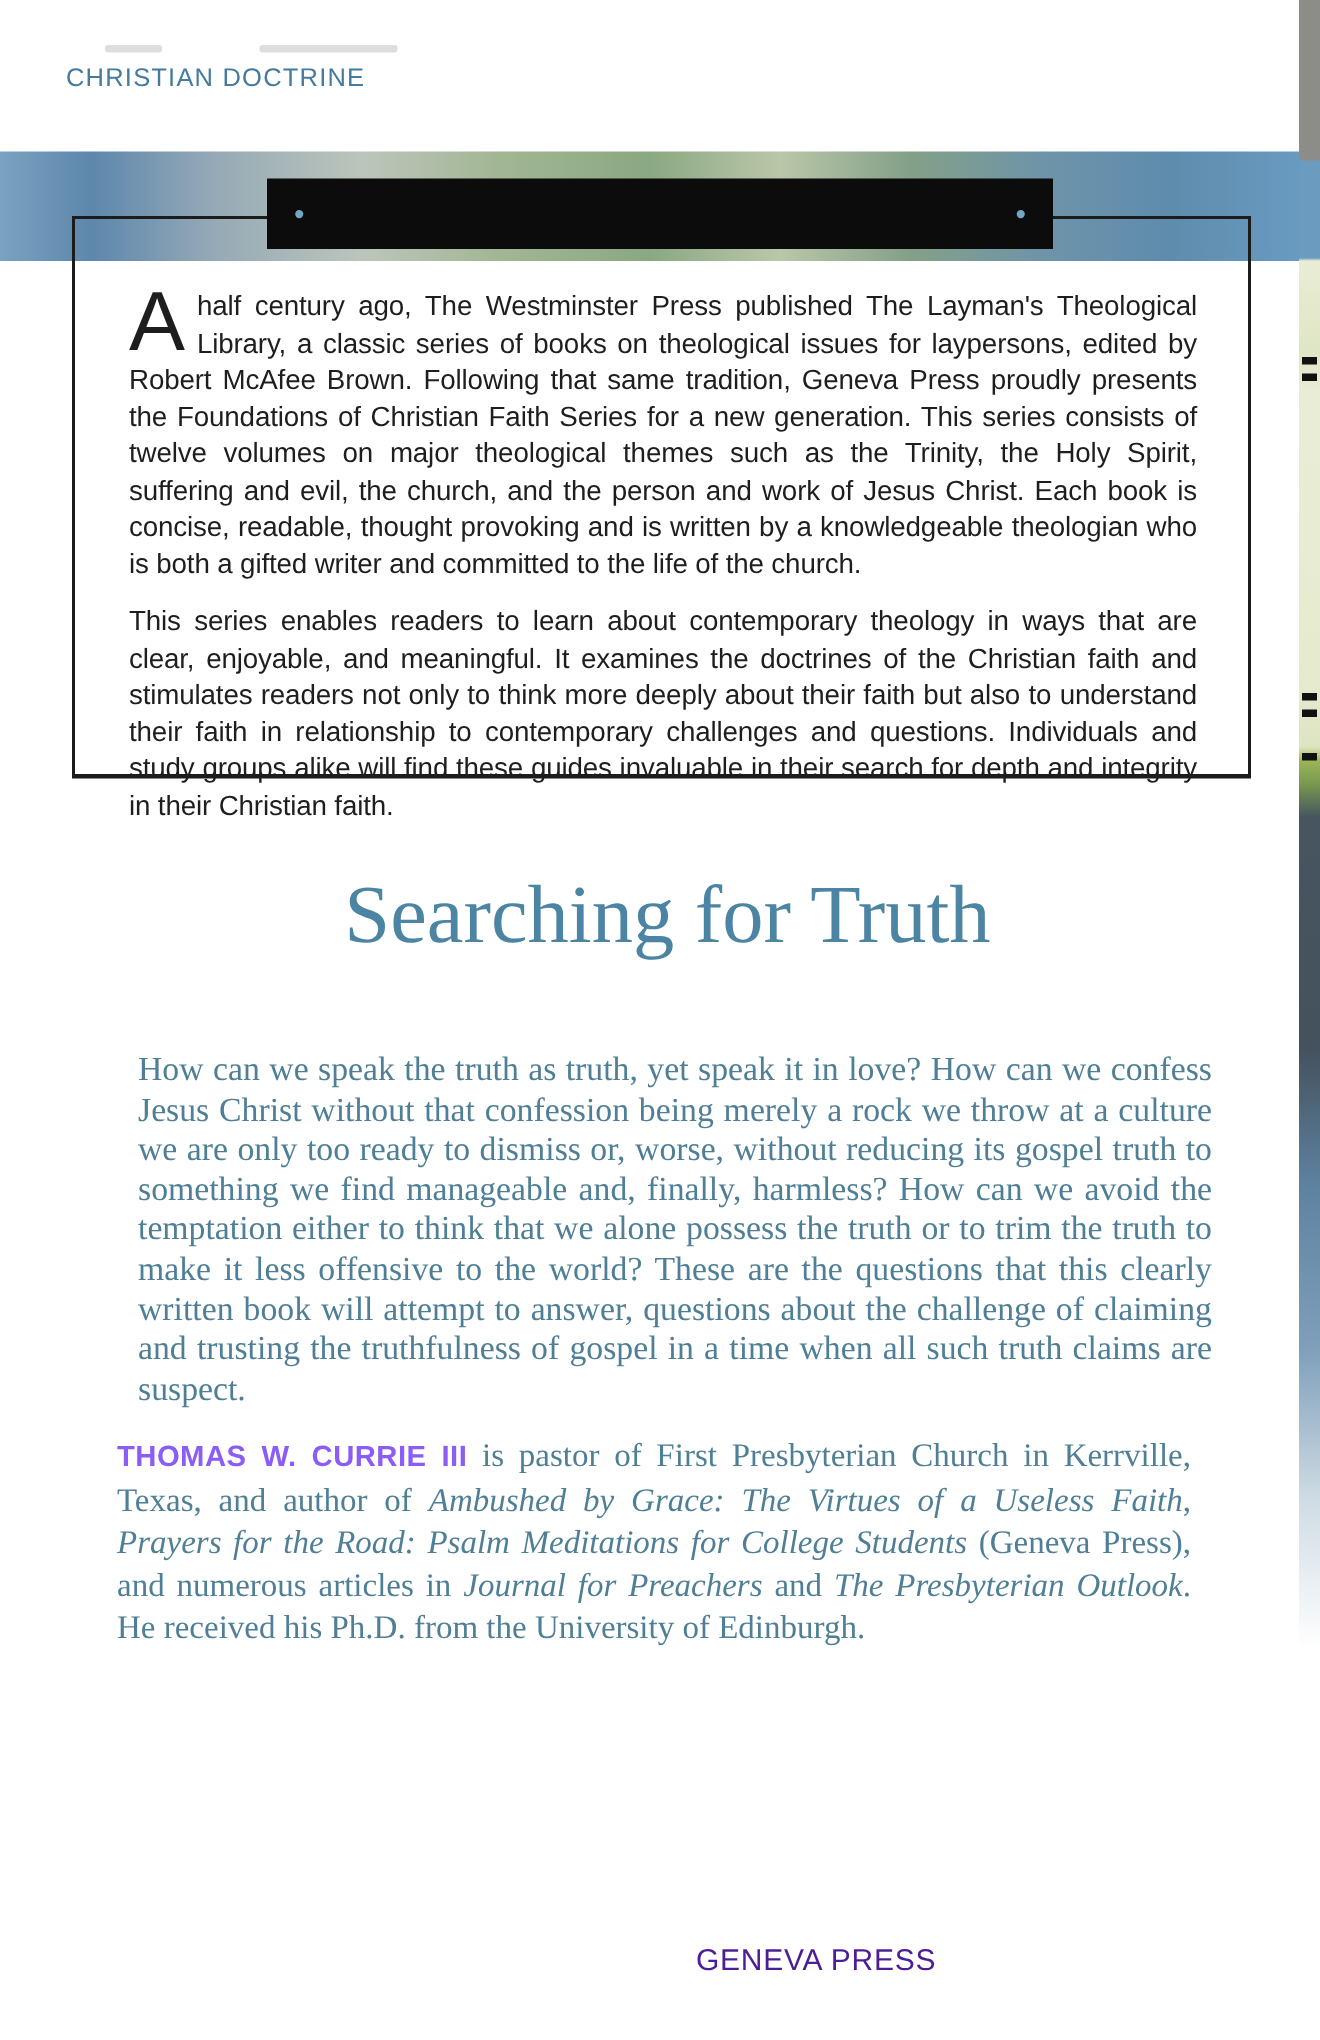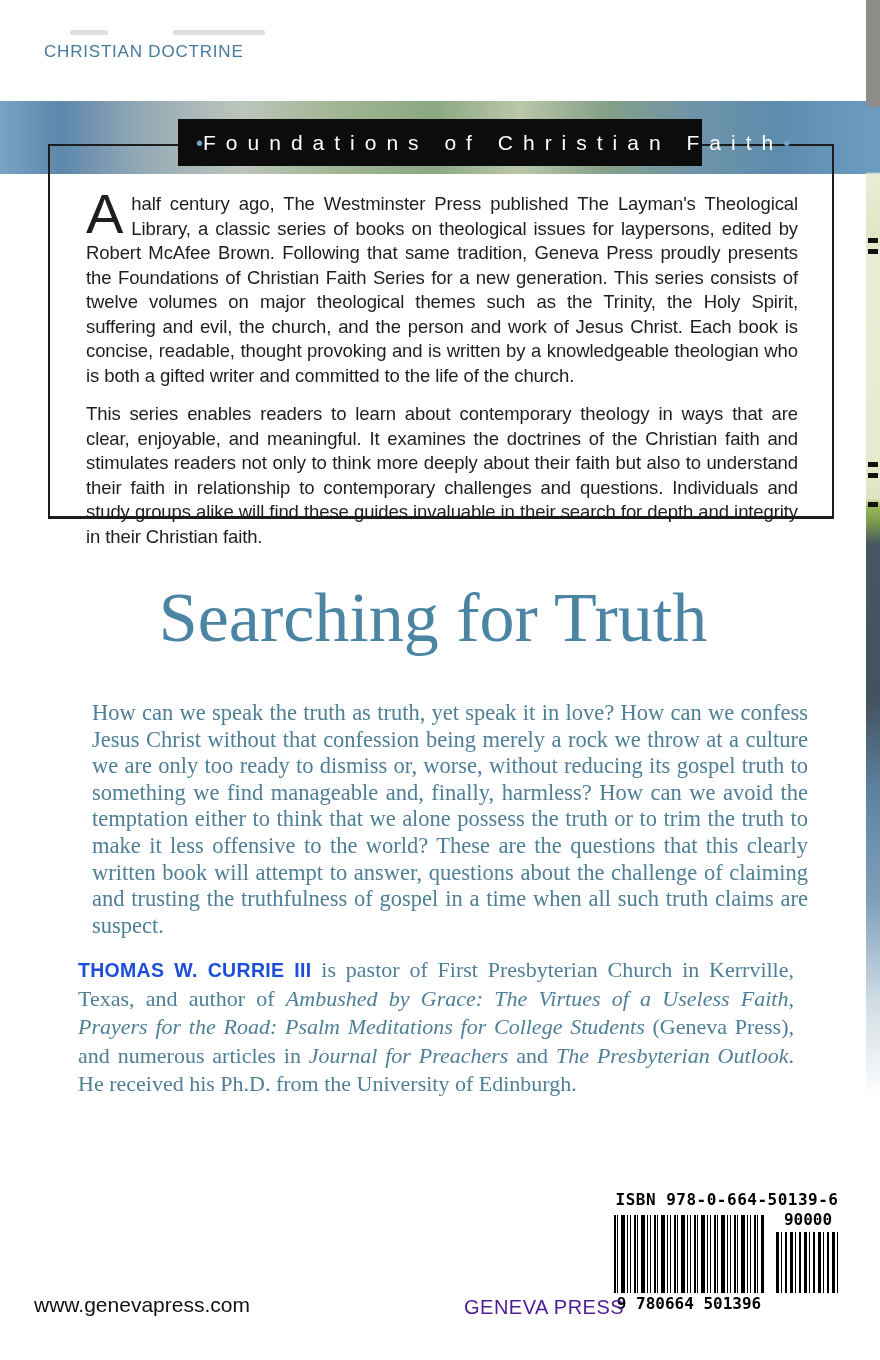--- a/index.html
+++ b/index.html
@@ -22,34 +22,34 @@
   .box-content{position:absolute;left:36px;right:34px;top:46px;color:#1e1e1e;
         font-size:18.5px;line-height:24.5px;text-align:justify;letter-spacing:-0.1px;}
   .box-content p{margin:0 0 14px 0;}
   .dropcap{float:left;font-size:56px;line-height:44px;padding-right:8px;font-weight:400;}
 
   .series-banner{position:absolute;left:178px;top:119px;width:524px;height:47px;background:#0c0c0c;
         display:flex;align-items:center;justify-content:space-between;padding:0 18px;box-sizing:border-box;z-index:3;}
   .banner-text{color:#ffffff;font-size:21px;letter-spacing:10px;white-space:nowrap;font-weight:400;}
   .banner-dot{color:#6fa7c4;font-size:20px;line-height:1;}
 
-  .book-title{position:absolute;left:0;top:578px;width:866px;text-align:center;
-        font-family:"Liberation Serif",serif;font-size:70px;font-weight:400;color:#4c84a4;}
+  .book-title{position:absolute;left:12px;top:578px;width:866px;text-align:center;
+        font-family:"Liberation Serif",serif;font-size:55px;font-weight:400;color:#4c84a4;}
   .book-subtitle{position:absolute;left:0;top:655px;width:866px;text-align:center;
         font-size:20px;color:#101010;letter-spacing:9px;text-indent:9px;white-space:nowrap;}
 
   .description{position:absolute;left:92px;top:700px;width:716px;
         font-family:"Liberation Serif",serif;font-size:22.5px;line-height:26.6px;
         color:#4e7f96;text-align:justify;}
 
   .author-bio{position:absolute;left:78px;top:956px;width:716px;
         font-family:"Liberation Serif",serif;font-size:22px;line-height:28.5px;
         color:#4e7f96;text-align:justify;}
   .author-name{font-family:"Liberation Sans",sans-serif;font-weight:bold;font-size:19.5px;
-        color:#1d4ed8;letter-spacing:0.3px;}
+        color:#8b5cf6;letter-spacing:0.3px;}
   .it{font-style:italic;margin-top:24px;}
 
   .barcode-block{position:absolute;left:612px;top:1190px;width:230px;height:145px;background:#fff;}
   .isbn-label{position:absolute;left:0;top:0;width:100%;text-align:center;
         font-family:"DejaVu Sans Mono",monospace;font-weight:bold;font-size:16px;
         letter-spacing:0.5px;color:#000;white-space:nowrap;}
   .main-bars{position:absolute;left:2px;top:25px;width:150px;height:78px;
         background:repeating-linear-gradient(90deg,
           #000 0px,#000 2px,#fff 2px,#fff 3px,#000 3px,#000 4px,#fff 4px,#fff 7px,
           #000 7px,#000 11px,#fff 11px,#fff 13px,#000 13px,#000 14px,#fff 14px,#fff 16px,
@@ -93,42 +93,33 @@
         <span class="dropcap">A</span><span>half century ago, The Westminster Press published The Layman's Theological Library, a classic series of books on theological issues for laypersons, edited by Robert McAfee Brown. Following that same tradition, Geneva Press proudly presents the Foundations of Christian Faith Series for a new generation. This series consists of twelve volumes on major theological themes such as the Trinity, the Holy Spirit, suffering and evil, the church, and the person and work of Jesus Christ. Each book is concise, readable, thought provoking and is written by a knowledgeable theologian who is both a gifted writer and committed to the life of the church.</span>
       </p>
       <p>
         <span>This series enables readers to learn about contemporary theology in ways that are clear, enjoyable, and meaningful. It examines the doctrines of the Christian faith and stimulates readers not only to think more deeply about their faith but also to understand their faith in relationship to contemporary challenges and questions. Individuals and study groups alike will find these guides invaluable in their search for depth and integrity in their Christian faith.</span>
       </p>
     </div>
   </div>
 
   <div class="series-banner">
     <span class="banner-dot">•</span>
-    <span class="banner-text">Foundations of Christian Faith</span>
     <span class="banner-dot">•</span>
   </div>
 
   <div class="book-title">Searching for Truth</div>
 
 
   <div class="description">How can we speak the truth as truth, yet speak it in love? How can we confess Jesus Christ without that confession being merely a rock we throw at a culture we are only too ready to dismiss or, worse, without reducing its gospel truth to something we find manageable and, finally, harmless? How can we avoid the temptation either to think that we alone possess the truth or to trim the truth to make it less offensive to the world? These are the questions that this clearly written book will attempt to answer, questions about the challenge of claiming and trusting the truthfulness of gospel in a time when all such truth claims are suspect.</div>
 
   <div class="author-bio">
     <span class="author-name">THOMAS W. CURRIE III</span><span> is pastor of First Presbyterian Church in Kerrville, Texas, and author of </span><span class="it">Ambushed by Grace: The Virtues of a Useless Faith</span><span>, </span><span class="it">Prayers for the Road: Psalm Meditations for College Students</span><span> (Geneva Press), and numerous articles in </span><span class="it">Journal for Preachers</span><span> and </span><span class="it">The Presbyterian Outlook</span><span>. He received his Ph.D. from the University of Edinburgh.</span>
   </div>
 
-  <div class="barcode-block">
-    <div class="isbn-label">ISBN 978-0-664-50139-6</div>
-    <div class="main-bars"></div>
-    <div class="ean-digits">9 780664 501396</div>
-    <div class="price-code">90000</div>
-    <div class="supp-bars"></div>
-  </div>
 
-  <div class="footer-website">www.genevapress.com</div>
   <div class="footer-publisher">GENEVA PRESS</div>
 
   <div class="spine-sliver"></div>
   <div class="sliver-dash d1"></div>
   <div class="sliver-dash d2"></div>
   <div class="sliver-dash d3"></div>
   <div class="sliver-dash d4"></div>
   <div class="sliver-dash d5"></div>
 
 </div>

